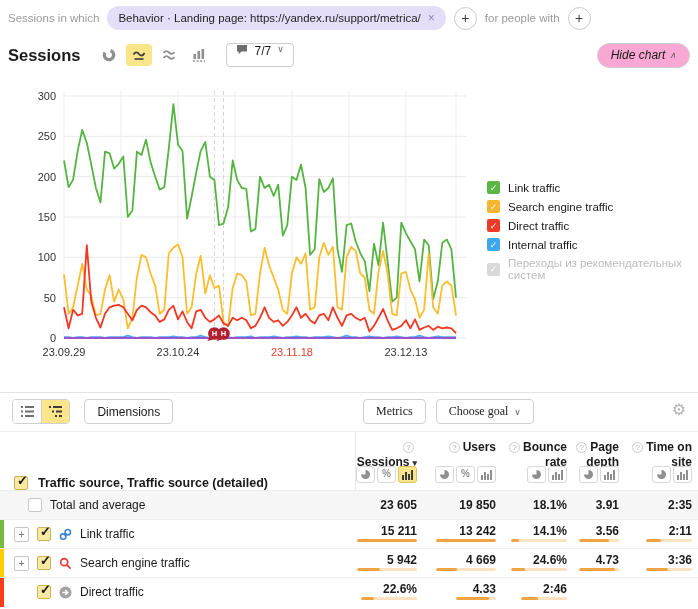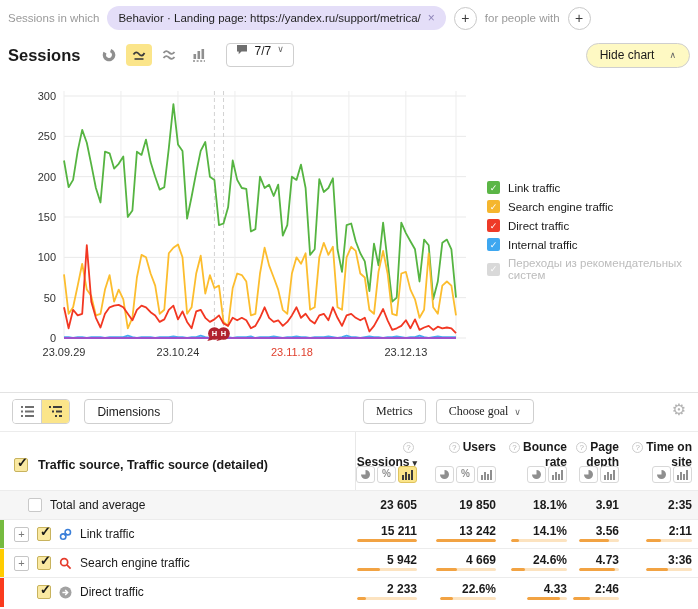--- a/index.html
+++ b/index.html
@@ -12,21 +12,21 @@
   .chip .x { color:#8d84b8; font-size:12px; cursor:pointer; }
   .plus-btn { width:23px; height:23px; border:1px solid #c9c9c9; border-radius:50%; background:#fff; display:flex; align-items:center; justify-content:center; font-size:14px; color:#3c3c3c; cursor:pointer; flex:0 0 auto; }
 
   
   .chart-header { position:absolute; top:42px; left:8px; right:8px; height:26px; display:flex; align-items:center; }
   .chart-title { font-size:16.5px; font-weight:bold; margin-right:16px; }
   .ctype { width:26px; height:22px; display:flex; align-items:center; justify-content:center; border-radius:4px; margin-right:4px; cursor:pointer; }
   .ctype.sel { background:#fbe58a; }
   .comment-dd { margin-left:10px; height:24px; border:1px solid #cfcfcf; border-radius:4px; padding:0 9px; display:flex; gap:6px; font-size:12px; background:#fff; cursor:pointer; }
   .caret { font-size:9px; color:#666; }
-  .hide-chart { margin-left:auto; height:25px; border:1px solid #cfcfcf; border-radius:13px; padding:0 13px; font-size:12px; display:flex; align-items:center; gap:15px; background:#fef9c3; cursor:pointer; }
+  .hide-chart { margin-left:auto; height:25px; border:1px solid #cfcfcf; border-radius:13px; padding:0 13px; font-size:12px; display:flex; align-items:center; gap:4px; background:#f9a8d4; cursor:pointer;font-style:italic; }
 
   
   .chart-svg { position:absolute; top:84px; left:16px; }
   .legend { position:absolute; left:487px; top:181px; list-style:none; }
   .legend li { display:flex; align-items:center; gap:8px; margin-bottom:6px; font-size:11.5px; cursor:pointer; }
   .lcb { width:13px; height:13px; border-radius:2px; display:flex; align-items:center; justify-content:center; color:#fff; font-size:9px; flex:0 0 auto; }
   .legend li.disabled { color:#bcbcbc; cursor:default; }
 
   
   .table { position:absolute; top:392px; left:0; right:0; bottom:0; border-top:1px solid #e3e3e3; }
@@ -36,21 +36,21 @@
   .seg-btn + .seg-btn { border-left:1px solid #cfcfcf; }
   .seg-btn.sel { background:#fbe58a; }
   .btn { height:25px; border:1px solid #cfcfcf; border-radius:4px; padding:0 12px; font-size:12px; background:#fff; display:inline-flex; align-items:center; gap:6px; cursor:pointer; }
   .dims-btn { margin-left:10px; }
   .right-group { position:absolute; left:363px; top:6px; display:flex; gap:10px;font-family:Liberation Serif, serif; }
   .gear { position:absolute; right:12px; top:9px; color:#b3b3b3; font-size:16px; line-height:1; cursor:pointer; }
 
   .grid { display:grid; grid-template-columns:355px 68px 79px 71px 52px 73px; }
   .thead { border-top:1px solid #ececec; height:59px; }
   .thead > div { position:relative; }
-  .th-left { display:flex; align-items:center; gap:10px; padding:8px 0 0 14px; font-weight:bold; font-size:12.5px; }
+  .th-left { display:flex; align-items:flex-end; gap:10px; padding:8px 0 0 14px; font-weight:bold; font-size:12.5px; }
   .th-m { text-align:right; padding:8px 6px 0 0; font-weight:bold; font-size:12px; line-height:1.25; border:none; }
   .thead > div:nth-child(2) { border-left:1px solid #e8e8e8; }
   .qmark { display:inline-block; width:11px; height:11px; border:1px solid #cdcdcd; border-radius:50%; color:#b5b5b5; font-size:8px; line-height:10px; text-align:center; font-weight:normal; margin-right:3px; vertical-align:1px; }
   .sortc { font-size:9px; color:#333; margin-left:3px; }
   .toggles { position:absolute; right:6px; bottom:7px; display:flex; gap:2px; }
   .tgl { width:19px; height:17px; border:1px solid #d8d8d8; border-radius:3px; background:#fff; display:flex; align-items:center; justify-content:center; cursor:pointer; }
   .tgl.sel { background:#fbe58a; border-color:#dfc35e; }
   .tgl .pct { font-size:10px; font-weight:bold; color:#8f8f8f; }
 
   .row { display:grid; grid-template-columns:355px 68px 79px 71px 52px 73px; height:29px; border-top:1px solid #ececec; position:relative; font-size:12px; }
@@ -418,23 +418,20 @@
           <span class="exp-sp"></span>
           <span class="cb on"></span>
           <span class="ticon">
             <svg width="13" height="13">
               <circle cx="6.5" cy="6.5" r="6" fill="#a2a2a2"></circle>
               <path d="M3.4 6.5 h5 M6.2 4 L8.7 6.5 L6.2 9" stroke="#fff" stroke-width="1.4" fill="none"></path>
             </svg>
           </span>
           <span>Direct traffic</span>
         </div>
-        <div class="cell"><span>2 233</span><span class="track" style="width:60px">
-            <span class="fill" style="width:15%"></span>
-          </span></div>
         <div class="cell"><span>22.6%</span><span class="track" style="width:56px">
             <span class="fill" style="width:23%"></span>
           </span></div>
         <div class="cell"><span>4.33</span><span class="track" style="width:40px">
             <span class="fill" style="width:83%"></span>
           </span></div>
         <div class="cell"><span>2:46</span><span class="track" style="width:46px">
             <span class="fill" style="width:38%"></span>
           </span></div>
       </div>

